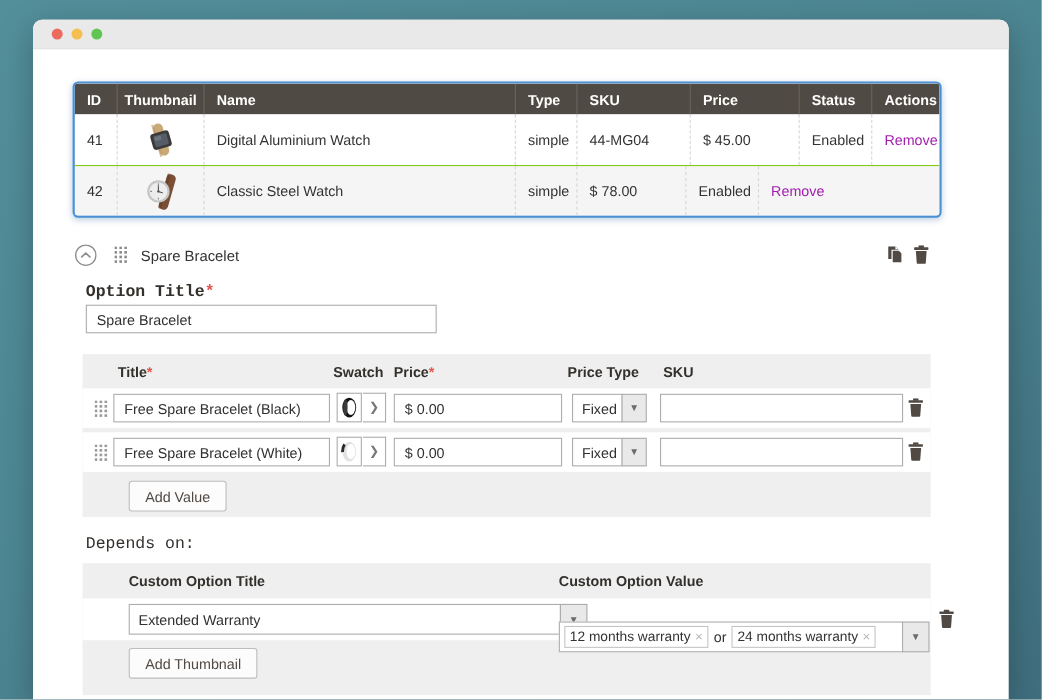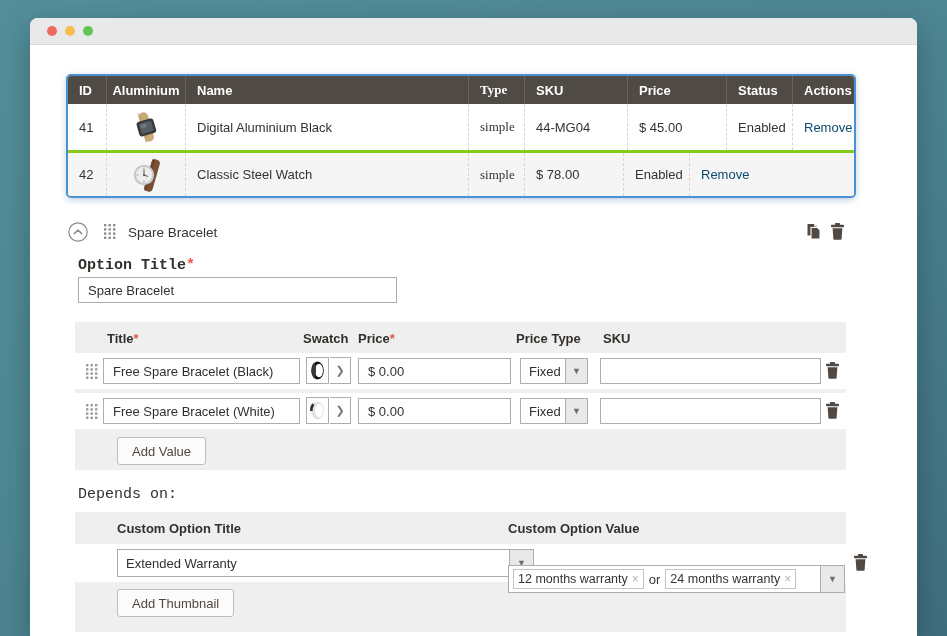--- a/index.html
+++ b/index.html
@@ -25,28 +25,28 @@
   .ptable {
     position:absolute; left:36px; top:56px; width:790px;
     border:2px solid #4a90d2; border-radius:5px; overflow:hidden;
     box-shadow:0 2px 6px rgba(70,120,170,.35); background:#fff;
   }
   .pt-head { display:flex; background:#504a44; color:#fff; font-weight:700; font-size:13px; height:28px; align-items:flex-start; }
   .pt-head .cell { border-left:1px solid #6a645e; height:100%; display:flex; align-items:center; }
   .pt-head .cell:first-child { border-left:none; }
   .pt-row { display:flex; height:46px; align-items:center; font-size:13px; background:#fff; }
   .pt-row.alt { background:#f5f5f5; }
-  .pt-row + .pt-row { border-top:3px solid #84cc16;text-align:right; }
+  .pt-row + .pt-row { border-top:1px solid #84cc16;text-align:right; }
   .pt-row .cell { border-left:1px dashed #d6d6d6; height:100%; display:flex; align-items:center; }
   .pt-row .cell:first-child { border-left:none; }
   .cell { padding-left:11px; }
   .c-id{width:38px;} .c-thumb{width:79px; justify-content:center; padding-left:0;}
-  .c-name{width:283px;} .c-type{width:56px;font-family:Liberation Serif, serif;} .c-sku{width:103px;}
+  .c-name{width:283px;} .c-type{width:56px;} .c-sku{width:103px;}
   .c-price{width:99px;} .c-status{width:66px;} .c-actions{width:62px;}
-  .link { color:#0c4a6e; cursor:pointer; text-decoration:none; }
+  .link { color:#a21caf; cursor:pointer; text-decoration:none; }
 
   
   .collapse-btn { position:absolute; left:38px; top:204px; width:20px; height:20px; }
   .drag-handle { position:absolute; }
   .sec-handle { left:74px; top:206px; }
   .sec-title { position:absolute; left:98px; top:207px; font-size:13.5px; color:#333; }
   .sec-icon { position:absolute; top:205px; width:17px; height:17px; cursor:pointer; }
   .icon-copy { left:775px; }
   .icon-trash-main { left:800px; }
 
@@ -126,21 +126,21 @@
 
   <div class="titlebar">
     <span class="dot red"></span>
     <span class="dot yellow"></span>
     <span class="dot green"></span>
   </div>
 
   <div class="ptable">
     <div class="pt-head">
       <div class="cell c-id">ID</div>
-      <div class="cell c-thumb">Aluminium</div>
+      <div class="cell c-thumb">Thumbnail</div>
       <div class="cell c-name">Name</div>
       <div class="cell c-type">Type</div>
       <div class="cell c-sku">SKU</div>
       <div class="cell c-price">Price</div>
       <div class="cell c-status">Status</div>
       <div class="cell c-actions">Actions</div>
     </div>
 
     <div class="pt-row">
       <div class="cell c-id">41</div>
@@ -148,21 +148,21 @@
         <svg width="34" height="34" viewBox="0 0 34 34">
           <g transform="rotate(-16 17 17)">
             <rect x="13" y="2" width="9" height="30" rx="4.5" fill="#c9a977"></rect>
             <rect x="12.4" y="2" width="2" height="30" fill="#b8955f" opacity="0.6"></rect>
             <rect x="8.5" y="10" width="17.5" height="15" rx="3" fill="#3a3a3a"></rect>
             <rect x="11" y="12.3" width="12.5" height="10.4" rx="1.5" fill="#565d66"></rect>
             <rect x="12" y="13.2" width="6" height="4" rx="1" fill="#6d747d"></rect>
           </g>
         </svg>
       </div>
-      <div class="cell c-name">Digital Aluminium Black</div>
+      <div class="cell c-name">Digital Aluminium Watch</div>
       <div class="cell c-type">simple</div>
       <div class="cell c-sku">44-MG04</div>
       <div class="cell c-price">$ 45.00</div>
       <div class="cell c-status">Enabled</div>
       <div class="cell c-actions">
           <a class="link">Remove</a>
         </div>
     </div>
 
     <div class="pt-row alt">

